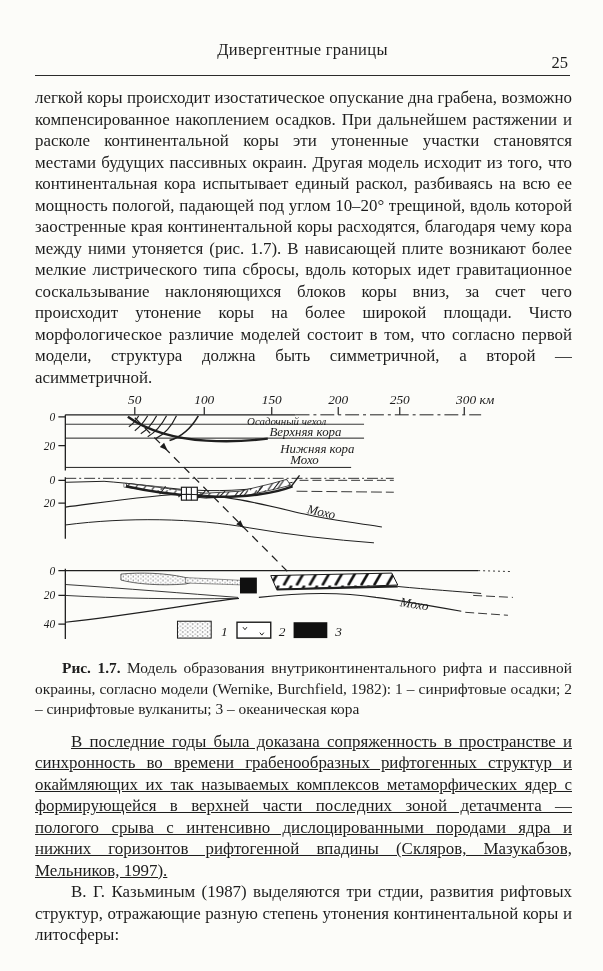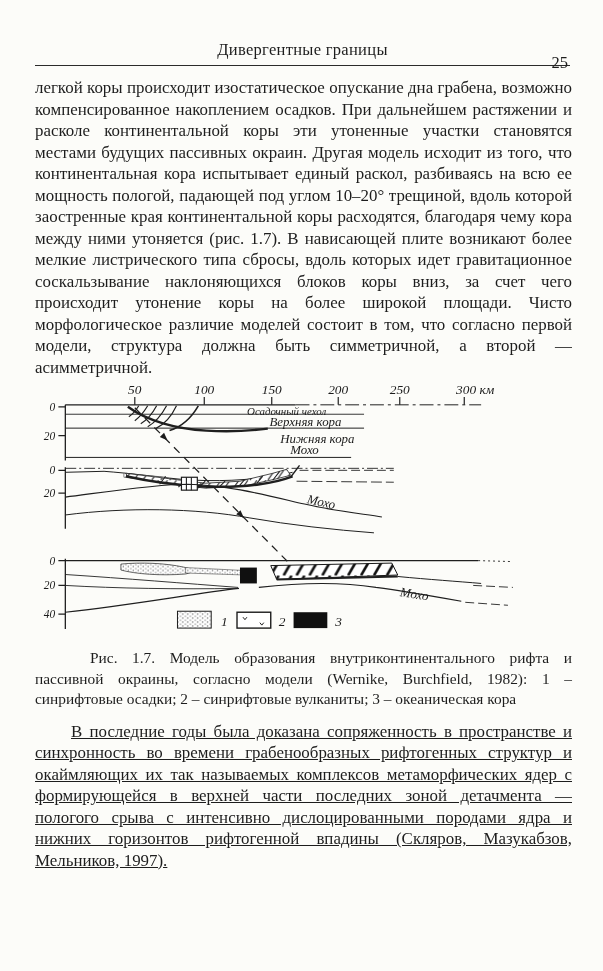--- a/index.html
+++ b/index.html
@@ -8,21 +8,21 @@
     width:603px;height:971px;
     background:#fcfcf9;
     font-family:"Liberation Serif","DejaVu Serif",serif;
     color:#1d1d1d;
     overflow:hidden;
     box-sizing:border-box;
   }
   .header{
     position:relative;
     margin:40px 33px 0 35px;
-    padding-bottom:5px;
+    padding-bottom:15px;
     border-bottom:1.6px solid #2b2b2b;
     text-align:center;
     font-size:16.5px;
   }
   .header-title{letter-spacing:.3px;}
   .header-page{position:absolute;right:2px;top:13px;}
   .content{
     margin:11px 31px 0 35px;
     font-size:16.9px;
     line-height:21.5px;
@@ -32,21 +32,21 @@
   .body-p{text-indent:36px;}
   .body-p.no-indent{text-indent:0;}
   figure{margin:3px 0 0 0;padding:0;text-decoration:underline;}
   svg{display:block;}
   .caption{
     font-size:15.4px;
     line-height:20.6px;
     text-indent:27px;
     margin-top:7px;
   }
-  .caption-label{font-weight:normal;margin-left:28px;}
+  .caption-label{font-weight:bold;}
   .p2{margin-top:11px;text-decoration:underline;}
   
   .sv-ital{font-family:"Liberation Serif","DejaVu Serif",serif;font-style:italic;fill:#1b1b1b;}
   .t-scale{font-size:13.5px;}
   .t-depth{font-size:11.5px;}
   .t-lab-s{font-size:11px;}
   .t-lab{font-size:13px;}
   .t-leg{font-size:13.5px;}
   .ln{stroke:#1f1f1f;fill:none;}
 </style>
@@ -185,15 +185,16 @@
           <rect x="260" y="233" width="34" height="16" fill="#101010"></rect>
           <text class="sv-ital t-leg" x="302" y="247">3</text>
         </g>
       </svg>
     </figure>
 
     <p class="caption"><span class="caption-label">Рис. 1.7.</span><span> Модель образования внутриконтинентального рифта и пассивной окраины, согласно модели (Wernike, Burchfield, 1982): 1 – синрифтовые осадки; 2 – синрифтовые вулканиты; 3 – океаническая кора</span></p>
 
     <p class="body-p p2">В последние годы была доказана сопряженность в пространстве и синхронность во времени грабенообразных рифтогенных структур и окаймляющих их так называемых комплексов метаморфических ядер с формирующейся в верхней части последних зоной детачмента — пологого срыва с интенсивно дислоцированными породами ядра и нижних горизонтов рифтогенной впадины (Скляров, Мазукабзов, Мельников, 1997).</p>
 
+    <p class="body-p">В. Г. Казьминым (1987) выделяются три стдии, развития рифтовых структур, отражающие разную степень утонения континентальной коры и литосферы:</p>
 
   </div>
 </div>
 
 </body></html>

